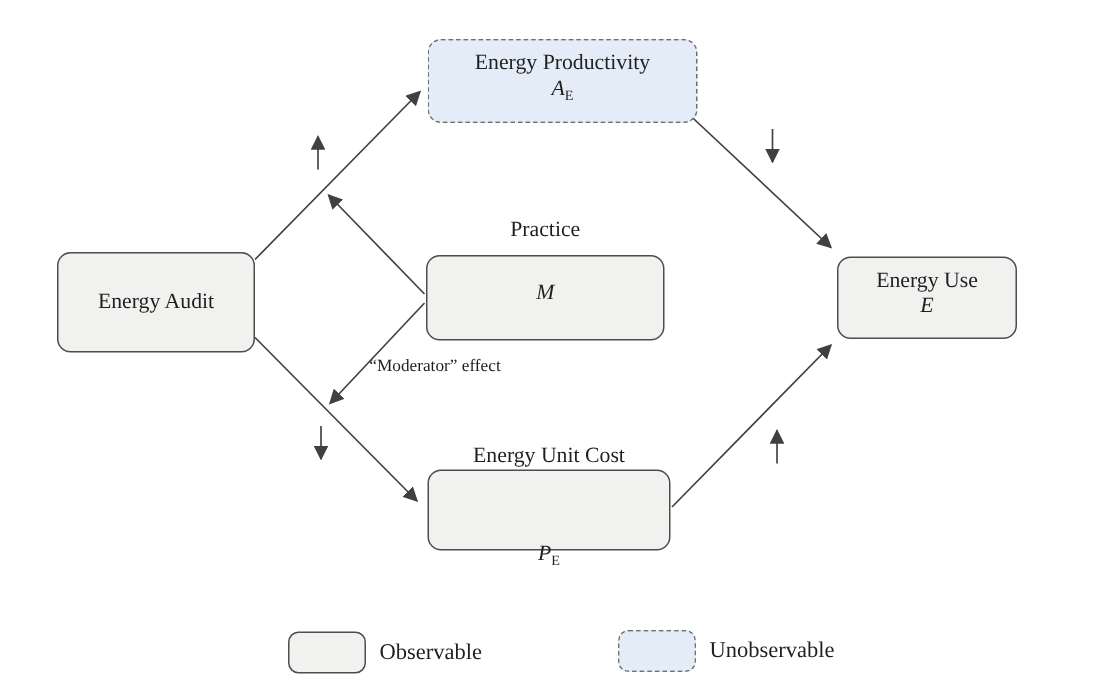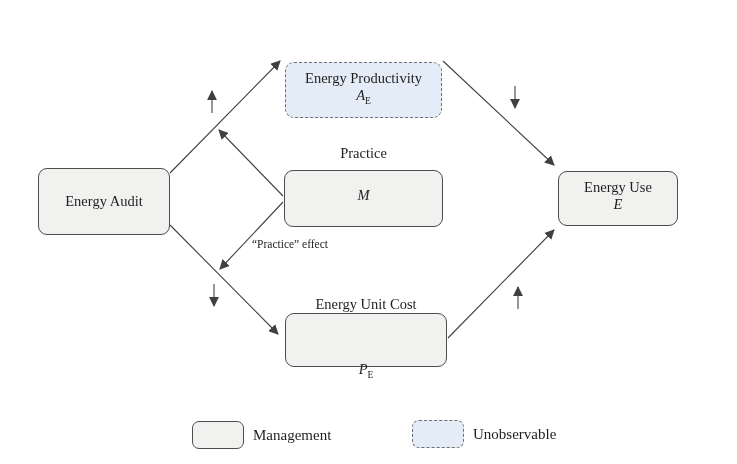--- a/index.html
+++ b/index.html
@@ -50,21 +50,21 @@
       <line x1="448" y1="338" x2="554" y2="230" marker-end="url(#ah)"></line>
       <line x1="283" y1="196" x2="219" y2="130" marker-end="url(#ah)"></line>
       <line x1="283" y1="202" x2="220" y2="269" marker-end="url(#ah)"></line>
       <line x1="212" y1="113" x2="212" y2="91" marker-end="url(#ah)"></line>
       <line x1="515" y1="86" x2="515" y2="108" marker-end="url(#ah)"></line>
       <line x1="214" y1="284" x2="214" y2="306" marker-end="url(#ah)"></line>
       <line x1="518" y1="309" x2="518" y2="287" marker-end="url(#ah)"></line>
     </g>
   </svg>
 
-  <div class="node unobservable" style="left:285px; top:26px; width:157px; height:56px;margin-top:36px;">
+  <div class="node unobservable" style="left:285px; top:26px; width:180px; height:56px;">
     <span>Energy Productivity</span>
     <span class="sym"><i>A</i><sub>E</sub></span>
   </div>
 
   <div class="node" style="left:38px; top:168px; width:132px; height:67px;">
     <span>Energy Audit</span>
   </div>
 
   <div class="node" style="left:284px; top:170px; width:159px; height:57px;">
     <span class="sym"><i>M</i><sub></sub></span>
@@ -76,26 +76,26 @@
   </div>
 
   <div class="node" style="left:285px; top:313px; width:162px; height:54px;gap:48px;">
     <span>Energy Unit Cost</span>
     <span class="sym"><i>P</i><sub>E</sub></span>
   </div>
 
   <div class="annot moderator">Practice</div>
 
   <div class="annot baseline">
-    <div>“Practice” effect</div>
+    <div>“Moderator” effect</div>
   </div>
 
   <div class="legend-item legend-observable">
     <span class="swatch"></span>
-    <span class="legend-label">Management</span>
+    <span class="legend-label">Observable</span>
   </div>
 
   <div class="legend-item legend-unobservable">
     <span class="swatch unobs"></span>
     <span class="legend-label">Unobservable</span>
   </div>
 
 </div>
 
 </body></html>

